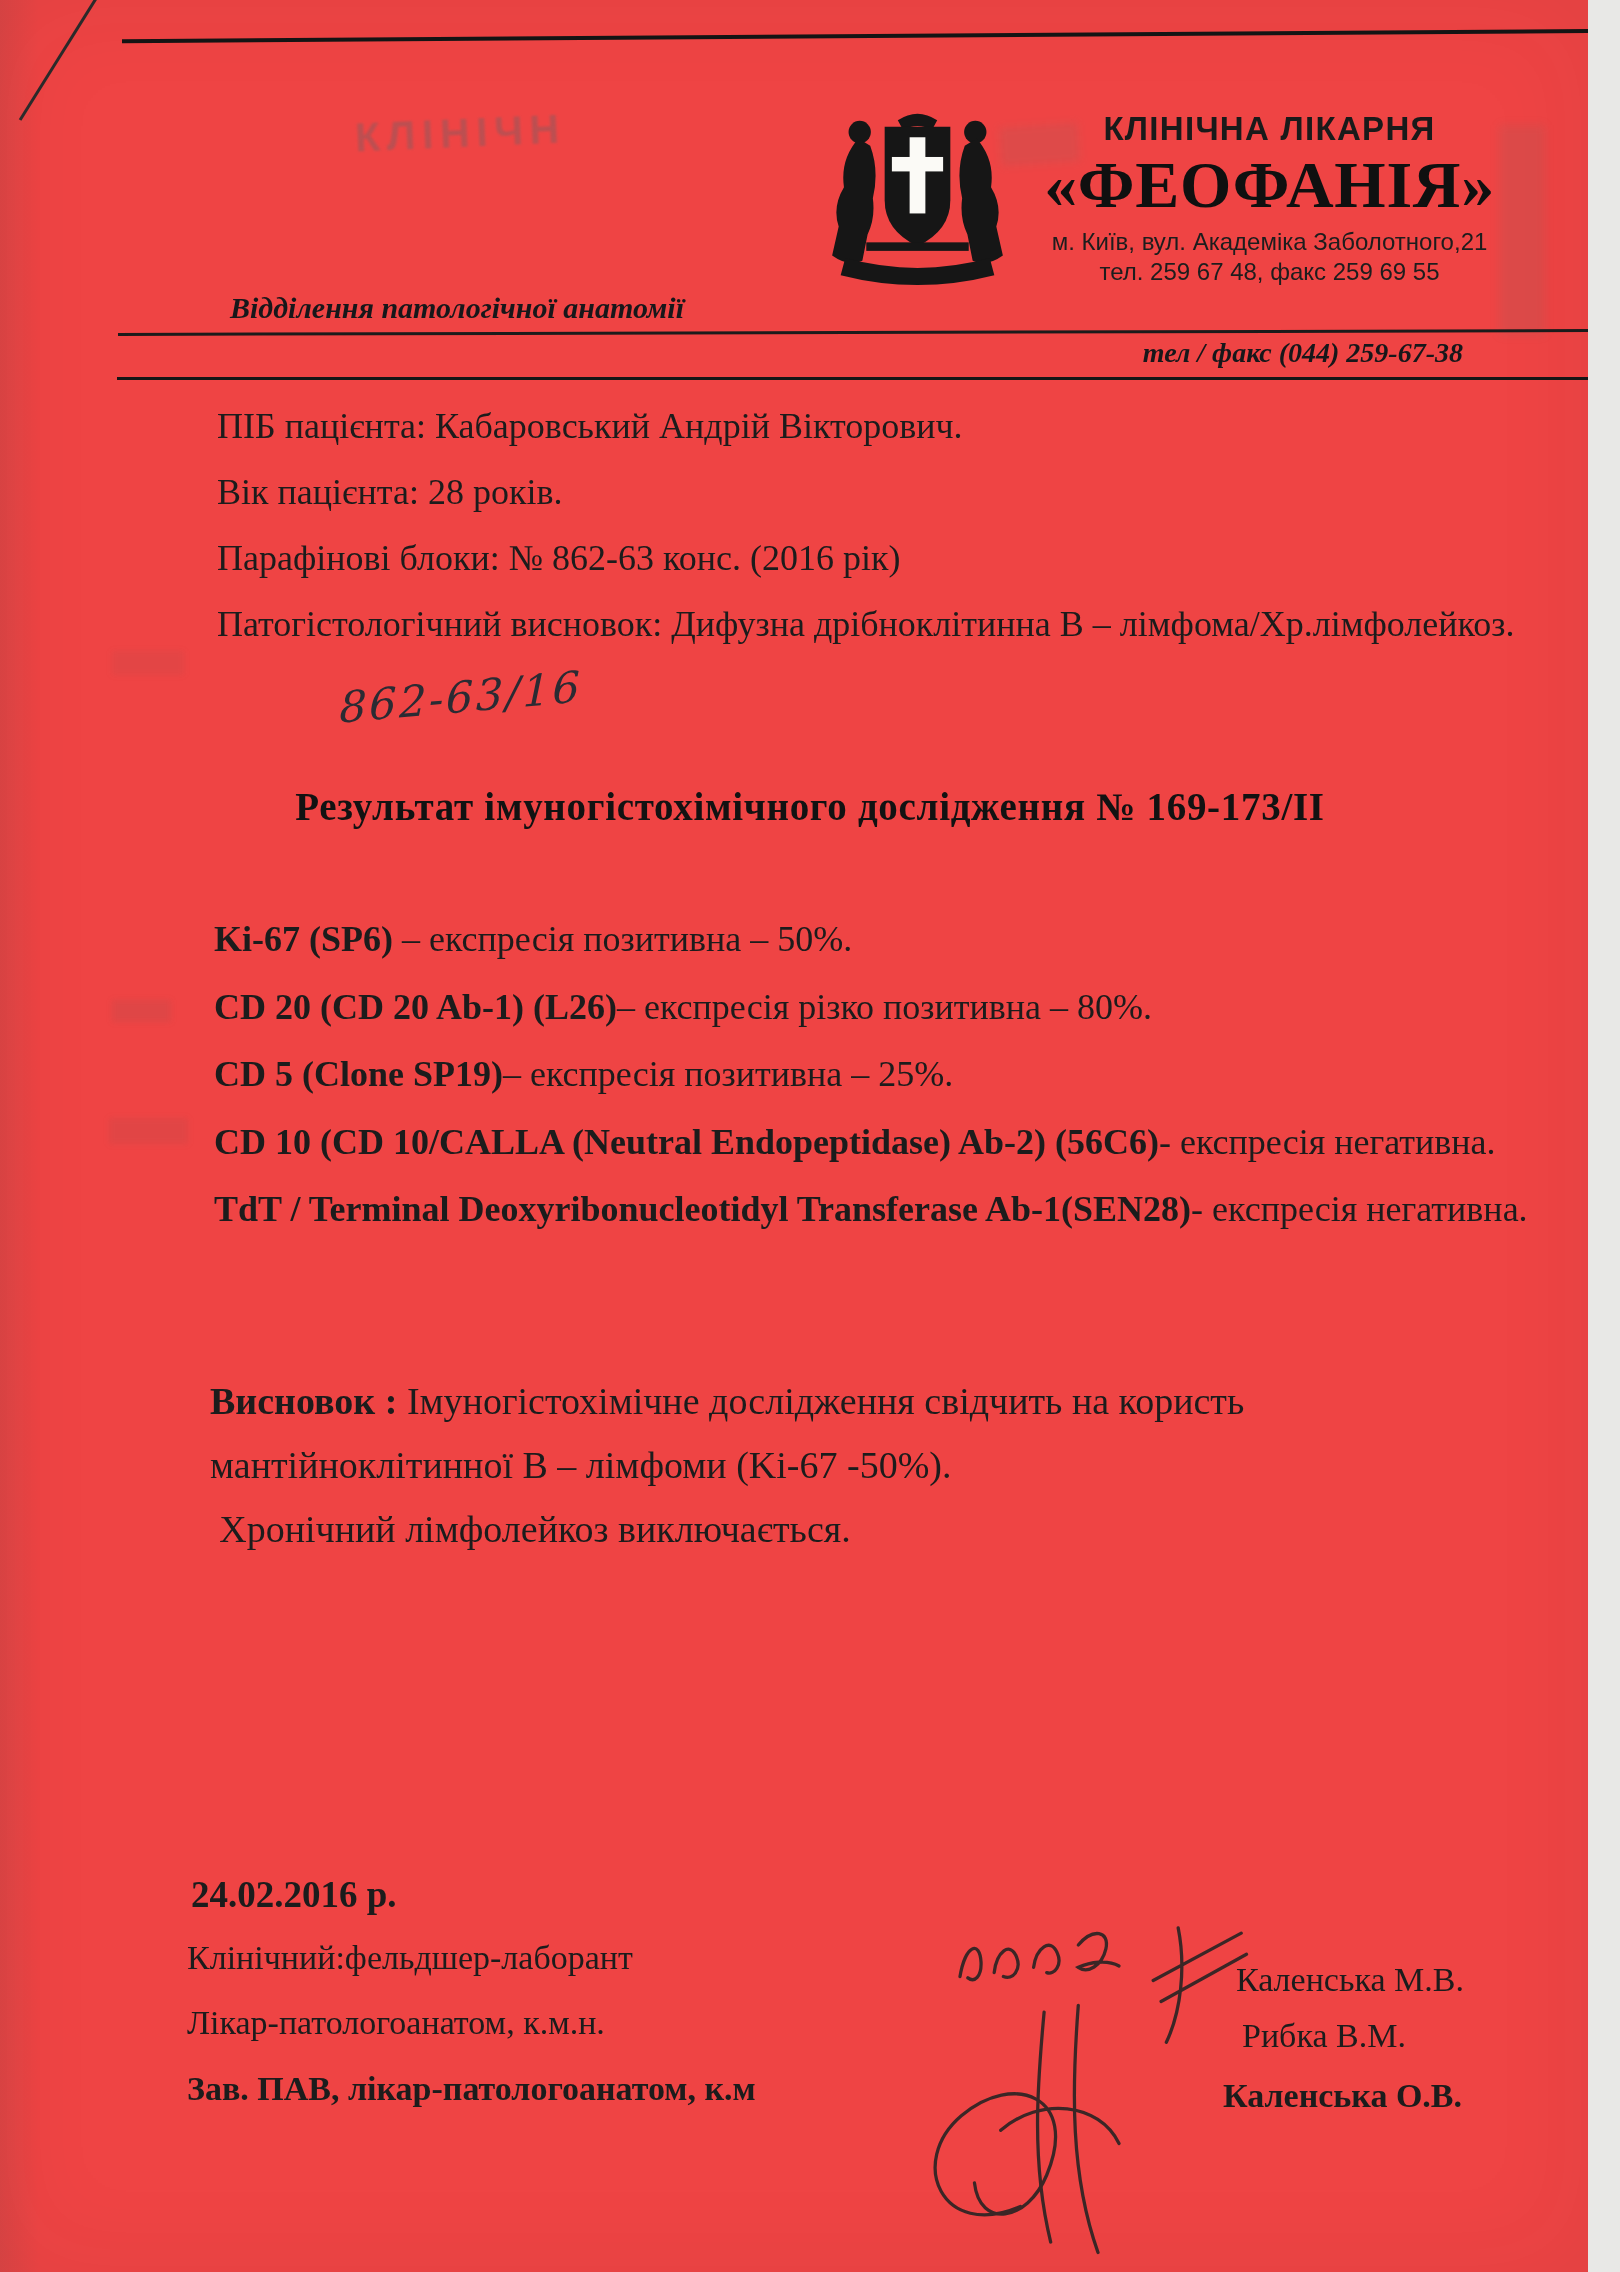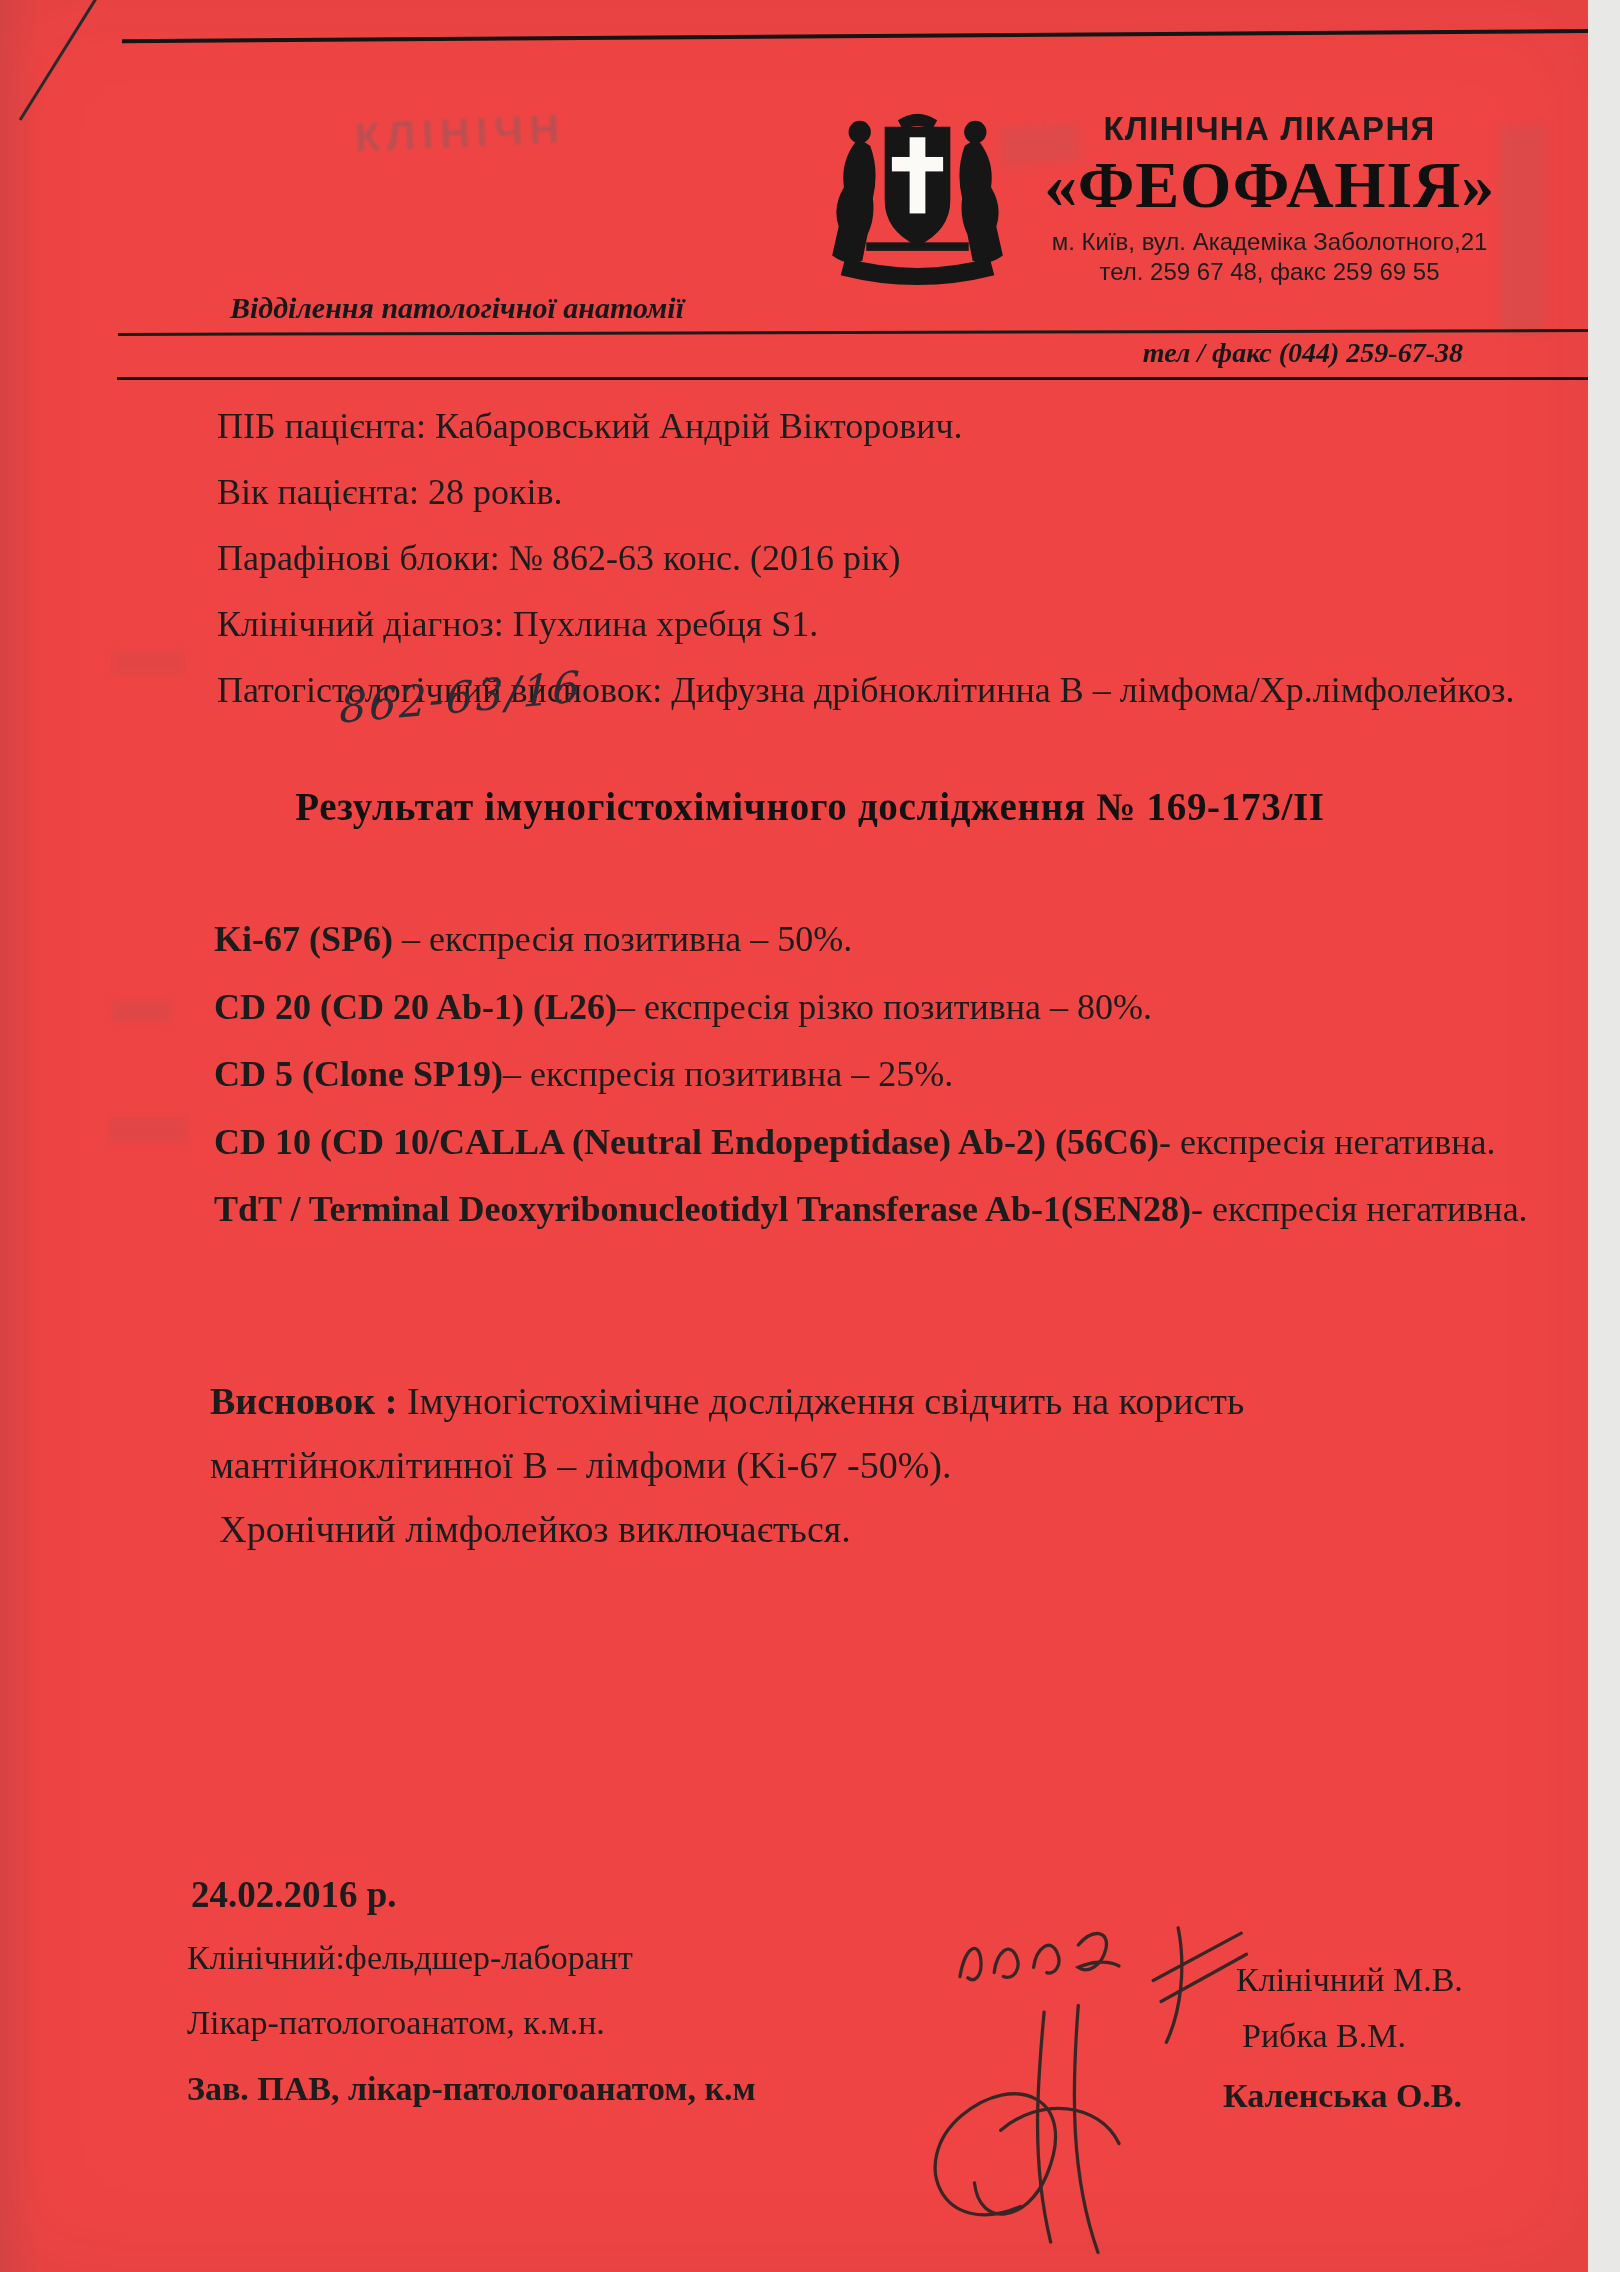--- a/index.html
+++ b/index.html
@@ -104,21 +104,20 @@
 
   <div class="abs department">Відділення патологічної анатомії</div>
   <div class="abs rule-1"></div>
   <div class="abs dept-phone">тел / факс (044) 259-67-38</div>
   <div class="abs rule-2"></div>
 
   <div class="abs patient-block">
     <div>ПІБ пацієнта: Кабаровський Андрій Вікторович.</div>
     <div>Вік пацієнта: 28 років.</div>
     <div>Парафінові блоки: № 862-63 конс. (2016 рік)</div>
-    <div>Клінічний діагноз: Пухлина хребця S1.</div>
     <div>Патогістологічний висновок: Дифузна дрібноклітинна В – лімфома/Хр.лімфолейкоз.</div>
   </div>
 
   <div class="abs handwritten-no">862-63/16</div>
 
   <div class="abs doc-title">Результат імуногістохімічного дослідження № 169-173/ІІ</div>
 
   <div class="abs results-block">
     <div class="r-line">
       <span class="marker">Ki-67 (SP6) </span><span>– експресія  позитивна – 50%.</span>
@@ -143,21 +142,21 @@
     </div>
     <div class="conclusion-note">Хронічний лімфолейкоз виключається.</div>
   </div>
 
   <div class="abs foot-date">24.02.2016 р.</div>
 
   <div class="abs foot-role role-1">Клінічний:фельдшер-лаборант</div>
   <div class="abs foot-role role-3">Зав. ПАВ, лікар-патологоанатом, к.м</div>
   <div class="abs foot-role role-2">Лікар-патологоанатом, к.м.н.</div>
 
-  <div class="abs foot-name name-1">Клінічний М.В.</div>
+  <div class="abs foot-name name-1">Каленська М.В.</div>
   <div class="abs foot-name name-2">Рибка В.М.</div>
   <div class="abs foot-name name-3">Каленська О.В.</div>
 
   <svg class="abs signatures" viewBox="0 0 660 560" xmlns="http://www.w3.org/2000/svg" fill="none" stroke="#232323" stroke-width="5" stroke-linecap="round" opacity="0.88">
     <path d="M120,118 C128,70 150,62 152,96 C153,118 142,128 132,120 M172,112 C176,80 196,64 206,88 C214,108 200,124 186,118 M232,104 C236,74 258,58 268,82 C276,100 264,116 252,112"></path>
     <path d="M300,70 C322,44 348,48 342,76 C336,102 314,114 300,104 C318,96 344,92 362,102"></path>
     <path d="M452,44 C464,104 456,172 434,218 M414,124 L548,52 M426,156 L556,84"></path>
     <path d="M248,172 C238,280 228,400 258,522 M300,162 C290,292 288,420 330,538"></path>
     <path d="M212,468 C92,520 40,400 122,330 C202,262 302,300 252,420 C222,492 150,502 142,432 M182,352 C242,300 332,310 362,372"></path>
   </svg>

